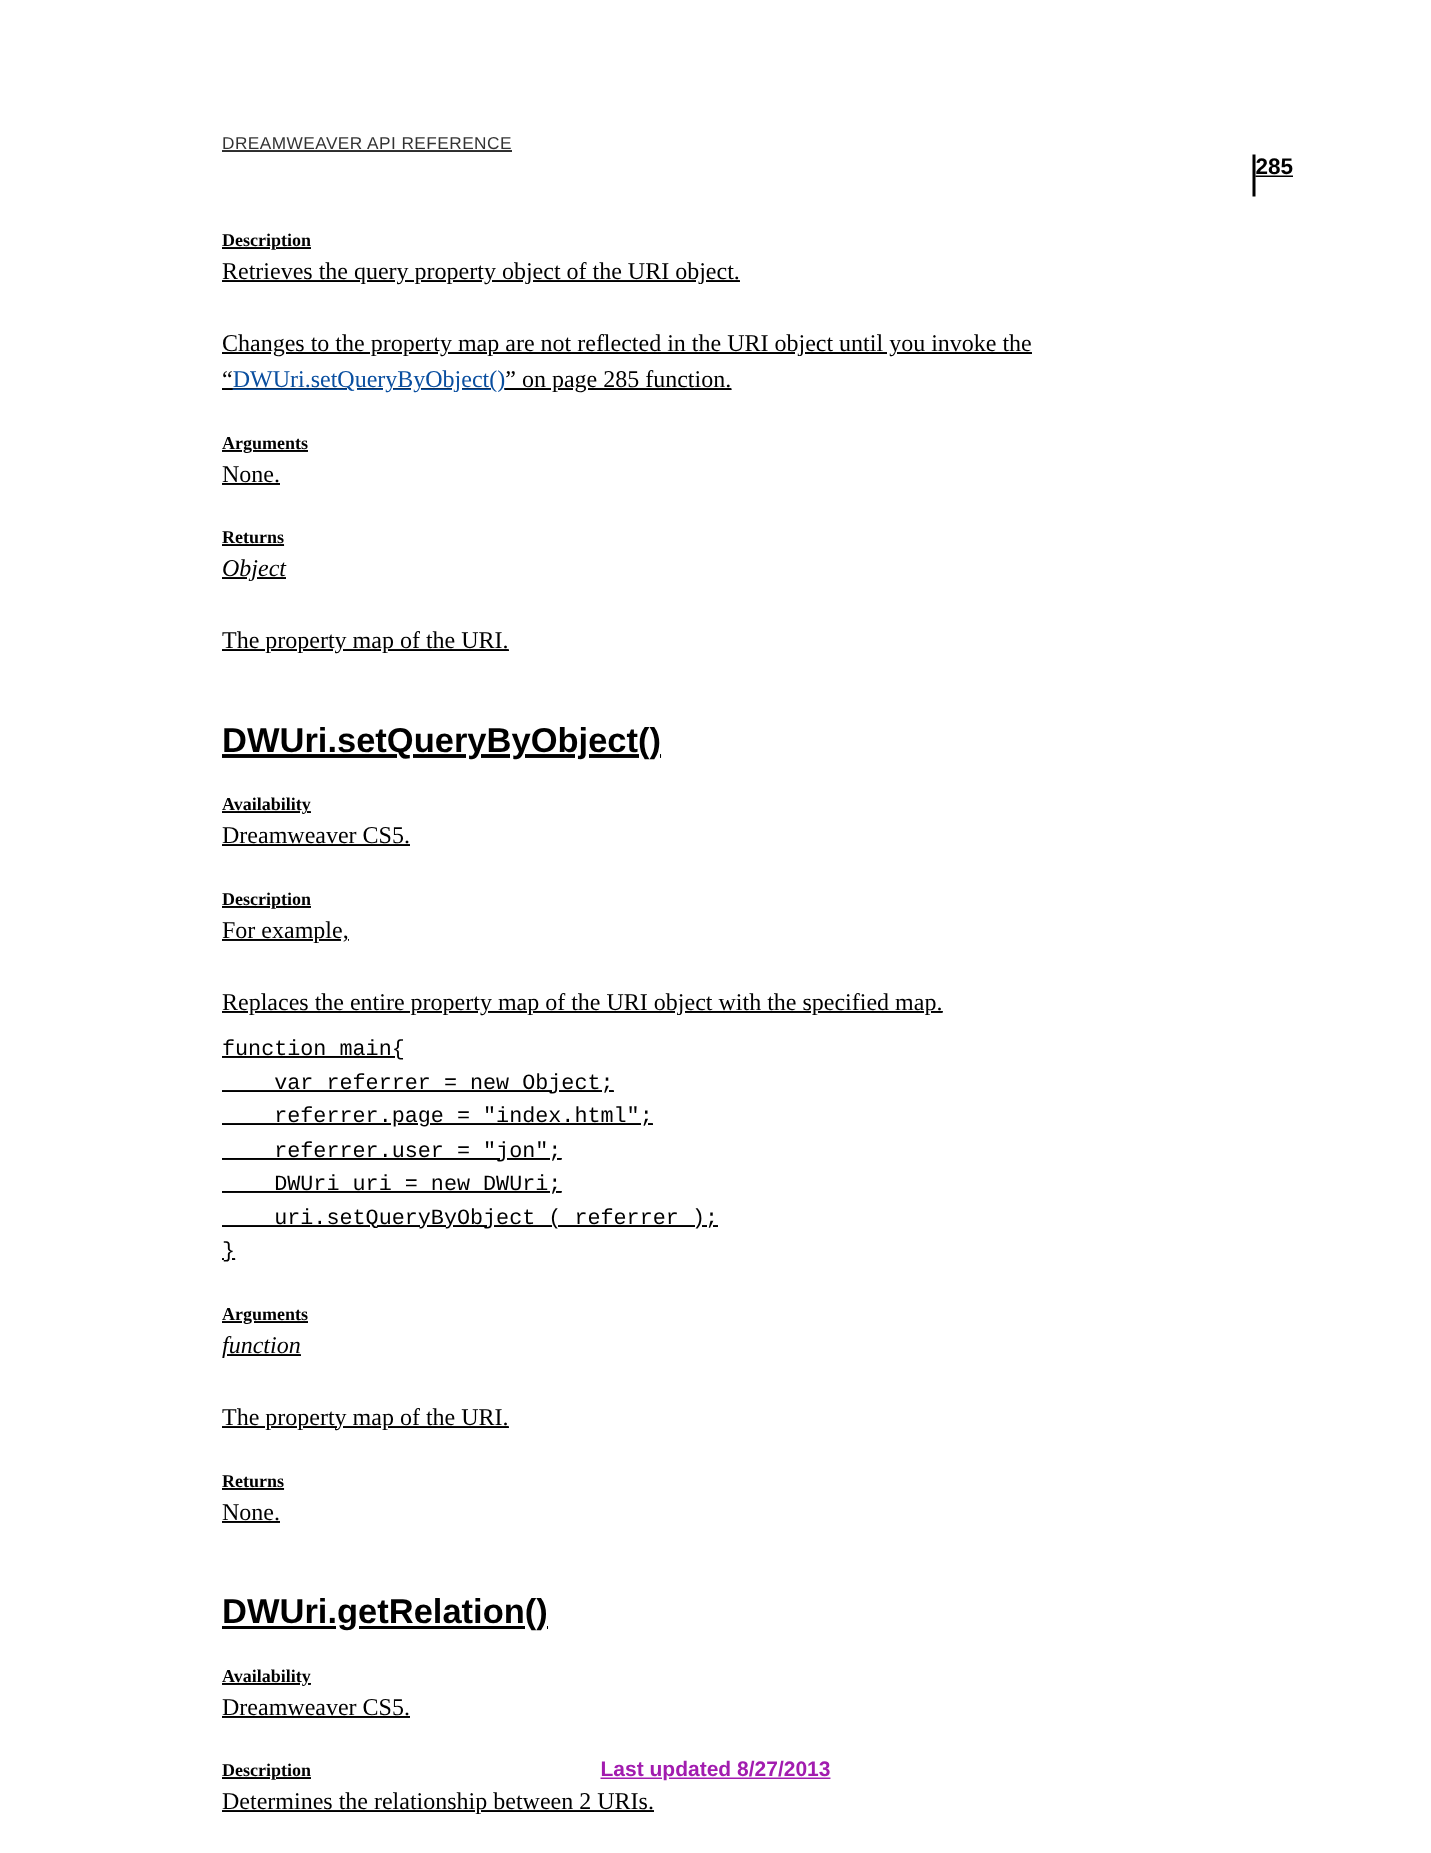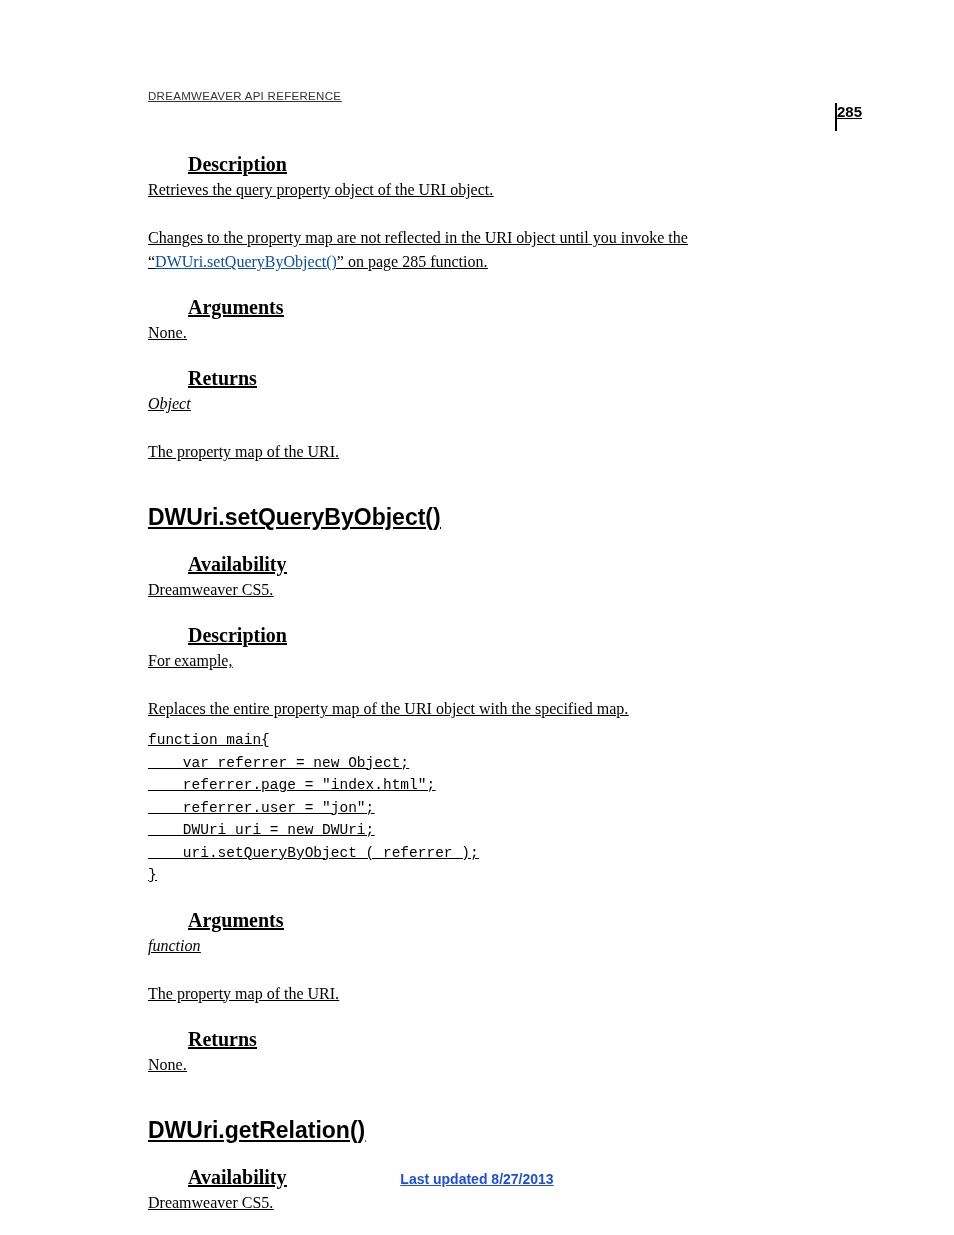--- a/index.html
+++ b/index.html
@@ -34,24 +34,23 @@
     font-size: 15px;
     border-left: 2px solid #000;
     height: 28px;
     display: flex;
     align-items: flex-start;
     margin-top: 15px;
   }
   .section-label {
     font-family: "Minion Pro", "Times New Roman", Georgia, serif;
     font-weight: 700;
-    font-size: 20px;
+    font-size: 12px;
     margin-top: 22px;
     margin-bottom: 2px;
-    margin-left: 40px;
   }
   .body-text {
     font-size: 16px;
     line-height: 1.5;
     margin-bottom: 8px;
   }
   .body-text + .body-text { margin-top: 24px; }
   .italic { font-style: italic; }
   .link { color: #0a4fa0; }
   h2.method {
@@ -69,21 +68,21 @@
     margin: 6px 0 10px 0;
   }
   .footer {
     position: absolute;
     left: 0; right: 0;
     bottom: 48px;
     text-align: center;
     font-family: "Myriad Pro", "Helvetica Neue", Arial, sans-serif;
     font-weight: 600;
     font-size: 14px;
-    color: #1d4ed8;
+    color: #a21caf;
   }
 </style>
 </head>
 <body>
 
 <div class="page">
 
   <div class="running-head">
     <div>DREAMWEAVER API REFERENCE</div>
   </div>

